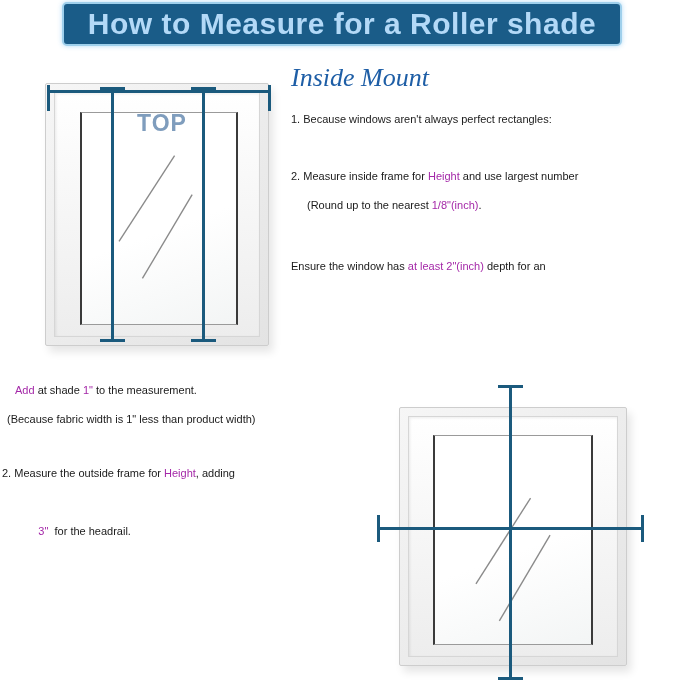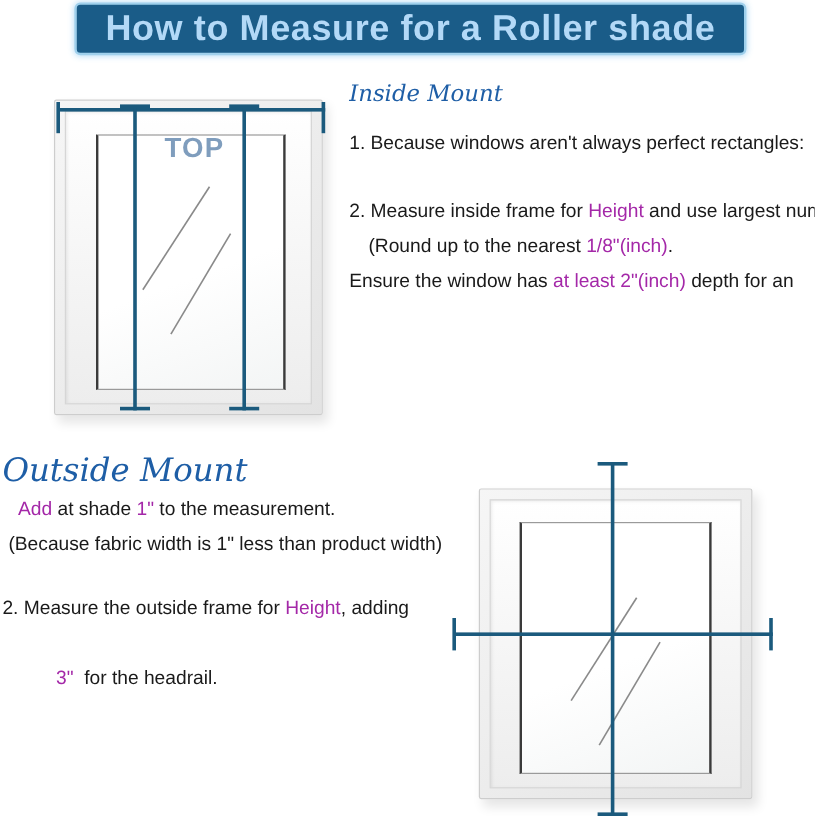--- a/index.html
+++ b/index.html
@@ -47,23 +47,23 @@
 
   .top-label{
     font-size:23px;font-weight:600;color:#7f9dbd;letter-spacing:1px;
   }
 
   
   .mount-heading{
     font-family:"DejaVu Serif","Liberation Serif",serif;
     font-style:italic;color:#1e5ea6;
   }
-  .im-heading{font-size:19px;line-height:32px;}
+  .im-heading{font-size:26px;line-height:32px;font-family:Liberation Serif, serif;}
   .om-heading{font-size:27px;line-height:34px;}
-  .body-line{font-size:16px;line-height:29px;white-space:nowrap;}
+  .body-line{font-size:11px;line-height:29px;white-space:nowrap;}
   .hl{color:#a428a8;}
   .txtblock p{margin:0;}
 </style>
 </head>
 <body>
 
 <div class="canvas">
 
   <div class="abs banner">
     <span class="banner-title">How to Measure for a Roller shade</span>
@@ -101,27 +101,26 @@
       <span>1. Because windows aren't always perfect rectangles:</span>
     </p>
 
     <p class="body-line" style="margin-top:28px;">
       <span>2. Measure inside frame for </span><span class="hl">Height</span><span> and use largest number</span>
     </p>
     <p class="body-line" style="padding-left:16px;">
       <span>(Round up to the nearest </span><span class="hl">1/8"(inch)</span><span>.</span>
     </p>
 
-    <p class="body-line" style="">
+    <p class="body-line" style="margin-top:32px;">
       <span>Ensure the window has </span><span class="hl">at least 2"(inch)</span><span> depth for an</span>
     </p>
   </div>
 
   <div class="abs txtblock" style="left:2px;top:376px;width:376px;">
-    <p class="mount-heading om-heading">Outside Mount</p>
 
     <p class="body-line" style="padding-left:13px;">
       <span class="hl">Add</span><span> at shade </span><span class="hl">1"</span><span> to the measurement.</span>
     </p>
     <p class="body-line" style="padding-left:5px;">
       <span>(Because fabric width is 1" less than product width)</span>
     </p>
 
     <p class="body-line" style="margin-top:25px;">
       <span>2. Measure the outside frame for </span><span class="hl">Height</span><span>, adding</span>

